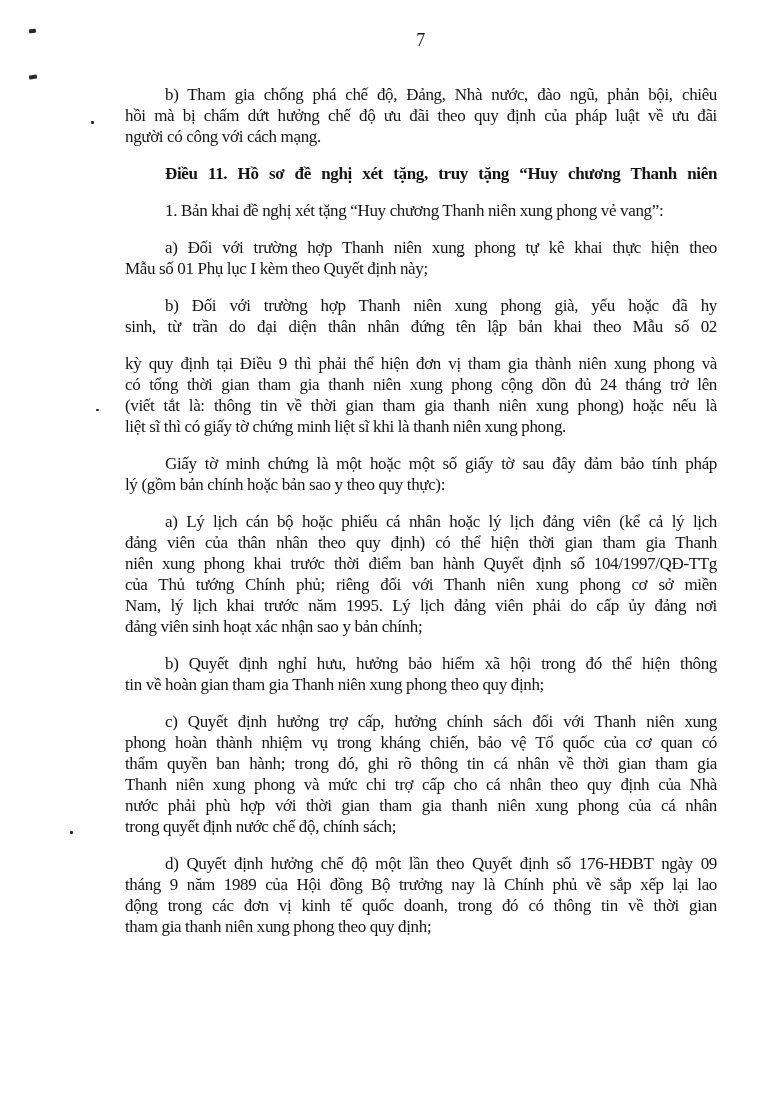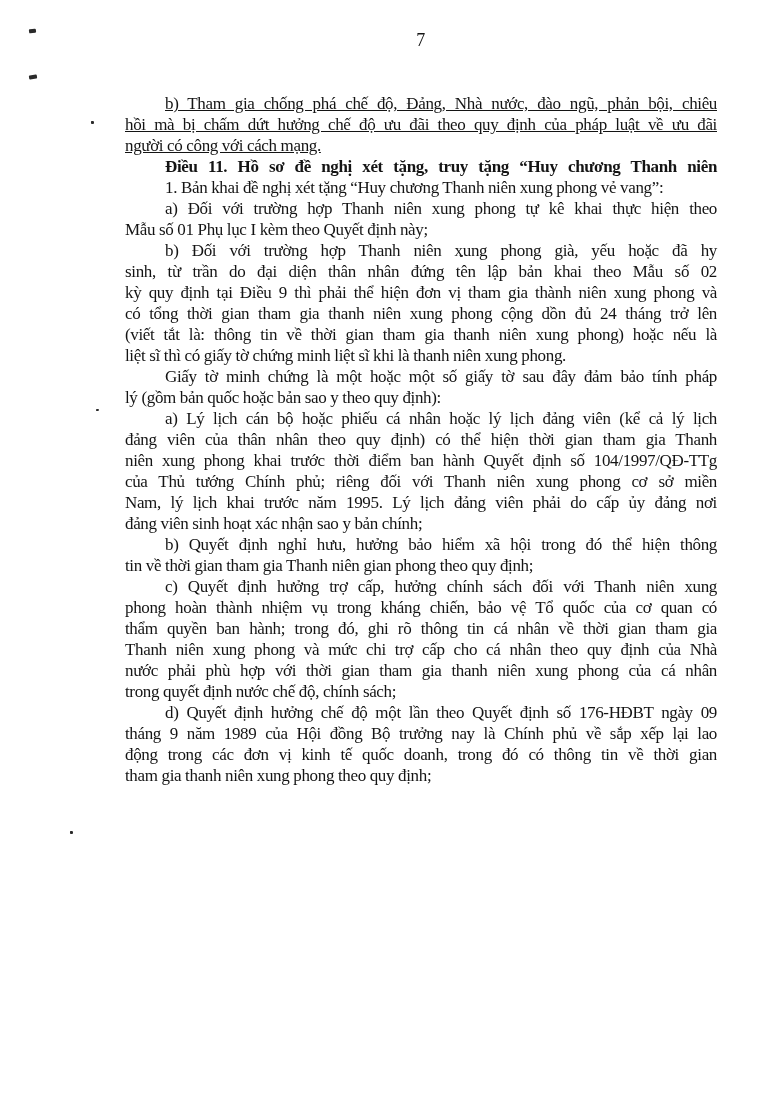--- a/index.html
+++ b/index.html
@@ -29,22 +29,22 @@
   .doc-body {
     position: absolute;
     left: 125px;
     top: 84px;
     width: 592px;
     font-size: 17px;
     line-height: 21px;
     letter-spacing: -0.35px;
     color: #141414;
   }
-  .para { margin-top: 0; }
-  .para:first-child { margin-top: 9px; text-decoration: underline; }
+  .para { margin-top: 16px; }
+  .para:first-child { margin-top: 0; }
   .para.heading { font-weight: bold; }
   .line { white-space: normal; }
   .line.first { text-indent: 40px; }
   .line.just {
     text-align: justify;
     text-align-last: justify;
   }
   .speck {
     position: absolute;
     background: #2a2a2a;
@@ -78,33 +78,33 @@
         <div class="line just">sinh, từ trần do đại diện thân nhân đứng tên lập bản khai theo Mẫu số 02</div>
       </div>
       <div class="para">
         <div class="line just">kỳ quy định tại Điều 9 thì phải thể hiện đơn vị tham gia thành niên xung phong và</div>
         <div class="line just">có tổng thời gian tham gia thanh niên xung phong cộng dồn đủ 24 tháng trở lên</div>
         <div class="line just">(viết tắt là: thông tin về thời gian tham gia thanh niên xung phong) hoặc nếu là</div>
         <div class="line">liệt sĩ thì có giấy tờ chứng minh liệt sĩ khi là thanh niên xung phong.</div>
       </div>
       <div class="para">
         <div class="line first just">Giấy tờ minh chứng là một hoặc một số giấy tờ sau đây đảm bảo tính pháp</div>
-        <div class="line">lý (gồm bản quốc hoặc bản sao y theo quy định):</div>
+        <div class="line">lý (gồm bản chính hoặc bản sao y theo quy thực):</div>
       </div>
       <div class="para">
         <div class="line first just">a) Lý lịch cán bộ hoặc phiếu cá nhân hoặc lý lịch đảng viên (kể cả lý lịch</div>
         <div class="line just">đảng viên của thân nhân theo quy định) có thể hiện thời gian tham gia Thanh</div>
         <div class="line just">niên xung phong khai trước thời điểm ban hành Quyết định số 104/1997/QĐ-TTg</div>
         <div class="line just">của Thủ tướng Chính phủ; riêng đối với Thanh niên xung phong cơ sở miền</div>
         <div class="line just">Nam, lý lịch khai trước năm 1995. Lý lịch đảng viên phải do cấp ủy đảng nơi</div>
         <div class="line">đảng viên sinh hoạt xác nhận sao y bản chính;</div>
       </div>
       <div class="para">
         <div class="line first just">b) Quyết định nghỉ hưu, hưởng bảo hiểm xã hội trong đó thể hiện thông</div>
-        <div class="line">tin về thời gian tham gia Thanh niên gian phong theo quy định;</div>
+        <div class="line">tin về hoàn gian tham gia Thanh niên xung phong theo quy định;</div>
       </div>
       <div class="para">
         <div class="line first just">c) Quyết định hưởng trợ cấp, hưởng chính sách đối với Thanh niên xung</div>
         <div class="line just">phong hoàn thành nhiệm vụ trong kháng chiến, bảo vệ Tổ quốc của cơ quan có</div>
         <div class="line just">thẩm quyền ban hành; trong đó, ghi rõ thông tin cá nhân về thời gian tham gia</div>
         <div class="line just">Thanh niên xung phong và mức chi trợ cấp cho cá nhân theo quy định của Nhà</div>
         <div class="line just">nước phải phù hợp với thời gian tham gia thanh niên xung phong của cá nhân</div>
         <div class="line">trong quyết định nước chế độ, chính sách;</div>
       </div>
       <div class="para">

